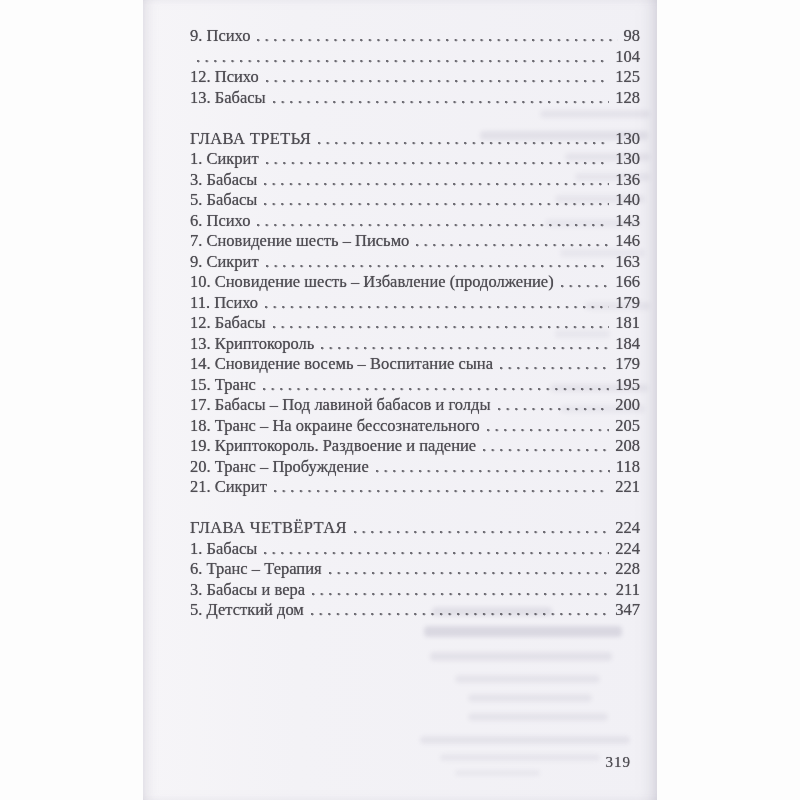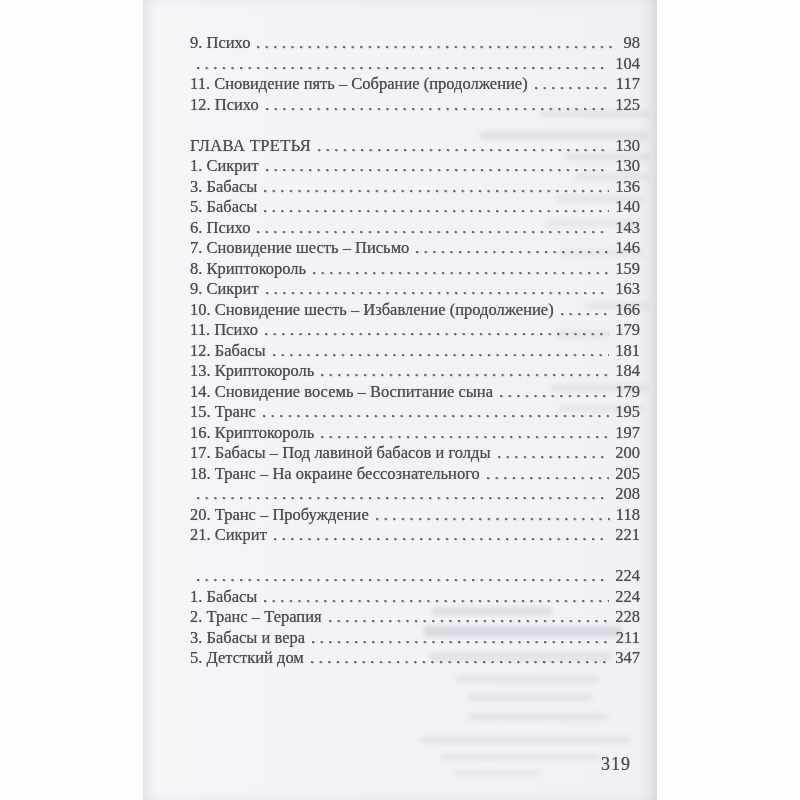--- a/index.html
+++ b/index.html
@@ -18,38 +18,37 @@
     position:absolute;left:143px;top:0;width:514px;height:800px;
     background:linear-gradient(90deg,#f6f5f8 0%,var(--page_tint) 30%,#f1f0f5 100%);
     box-shadow:inset 10px 0 16px -12px rgba(150,145,165,.45),
                inset -12px 0 18px -12px rgba(150,145,165,.5);
   }
   .toc{
     position:absolute;left:47px;top:26px;width:450px;
     color:var(--ink);
     font-size:16.5px;line-height:20.5px;
     text-shadow:0 0 .7px rgba(79,77,83,.85);
-    margin-top:7px;
   }
   .row{
     display:flex;align-items:baseline;height:20.5px;white-space:nowrap;
   }
   .row .label{flex:0 1 auto;overflow:hidden;}
   .row.chapter .label{letter-spacing:.4px;}
   .leader{
     flex:1 1 auto;min-width:10px;align-self:stretch;margin:0 2px 0 5px;
     background-image:radial-gradient(circle at 1.2px 1.2px,rgba(84,82,90,.85) 1.05px,rgba(84,82,90,0) 1.5px);
     background-size:8.6px 3px;background-repeat:repeat-x;
     background-position:2px calc(100% - 4.5px);
   }
   .pagenum{flex:0 0 auto;padding-left:4px;text-align:center;}
   .section-gap{height:20.5px;}
   .footer-pagenum{
     position:absolute;top:754px;right:26px;
-    color:var(--ink);font-size:18px;letter-spacing:1px;
+    color:var(--ink);font-size:15px;letter-spacing:1px;
     text-shadow:0 0 .7px rgba(79,77,83,.85);
   }
   .smudge{
     position:absolute;border-radius:4px;
     background:var(--ghost);filter:blur(2.2px);
     pointer-events:none;
   }
 </style>
 </head>
 <body>
@@ -81,28 +80,28 @@
       <div class="row">
         <span class="label">9. Психо</span>
         <span class="leader"></span>
         <span class="pagenum">98</span>
       </div>
       <div class="row">
         <span class="leader"></span>
         <span class="pagenum">104</span>
       </div>
       <div class="row">
-        <span class="label">11. Сновидение пять – Собрание (продолжение)</span>
-        <span class="leader"></span>
-        <span class="pagenum">117</span>
-      </div>
-      <div class="row">
         <span class="label">12. Психо</span>
         <span class="leader"></span>
         <span class="pagenum">125</span>
+      </div>
+      <div class="row">
+        <span class="label">13. Бабасы</span>
+        <span class="leader"></span>
+        <span class="pagenum">128</span>
       </div>
       <div class="section-gap"></div>
       <div class="row chapter">
         <span class="label">ГЛАВА ТРЕТЬЯ</span>
         <span class="leader"></span>
         <span class="pagenum">130</span>
       </div>
       <div class="row">
         <span class="label">1. Сикрит</span>
         <span class="leader"></span>
@@ -122,25 +121,20 @@
         <span class="label">6. Психо</span>
         <span class="leader"></span>
         <span class="pagenum">143</span>
       </div>
       <div class="row">
         <span class="label">7. Сновидение шесть – Письмо</span>
         <span class="leader"></span>
         <span class="pagenum">146</span>
       </div>
       <div class="row">
-        <span class="label">8. Криптокороль</span>
-        <span class="leader"></span>
-        <span class="pagenum">159</span>
-      </div>
-      <div class="row">
         <span class="label">9. Сикрит</span>
         <span class="leader"></span>
         <span class="pagenum">163</span>
       </div>
       <div class="row">
         <span class="label">10. Сновидение шесть – Избавление (продолжение)</span>
         <span class="leader"></span>
         <span class="pagenum">166</span>
       </div>
       <div class="row">
@@ -162,60 +156,57 @@
         <span class="label">14. Сновидение восемь – Воспитание сына</span>
         <span class="leader"></span>
         <span class="pagenum">179</span>
       </div>
       <div class="row">
         <span class="label">15. Транс</span>
         <span class="leader"></span>
         <span class="pagenum">195</span>
       </div>
       <div class="row">
-        <span class="label">16. Криптокороль</span>
-        <span class="leader"></span>
-        <span class="pagenum">197</span>
-      </div>
-      <div class="row">
         <span class="label">17. Бабасы – Под лавиной бабасов и голды</span>
         <span class="leader"></span>
         <span class="pagenum">200</span>
       </div>
       <div class="row">
         <span class="label">18. Транс – На окраине бессознательного</span>
         <span class="leader"></span>
         <span class="pagenum">205</span>
       </div>
       <div class="row">
+        <span class="label">19. Криптокороль. Раздвоение и падение</span>
         <span class="leader"></span>
         <span class="pagenum">208</span>
       </div>
       <div class="row">
         <span class="label">20. Транс – Пробуждение</span>
         <span class="leader"></span>
         <span class="pagenum">118</span>
       </div>
       <div class="row">
         <span class="label">21. Сикрит</span>
         <span class="leader"></span>
         <span class="pagenum">221</span>
       </div>
       <div class="section-gap"></div>
       <div class="row chapter">
+        <span class="label">ГЛАВА ЧЕТВЁРТАЯ</span>
         <span class="leader"></span>
         <span class="pagenum">224</span>
       </div>
       <div class="row">
         <span class="label">1. Бабасы</span>
         <span class="leader"></span>
         <span class="pagenum">224</span>
       </div>
       <div class="row">
-        <span class="label">2. Транс – Терапия</span>
+        <span class="label">6. Транс – Терапия</span>
         <span class="leader"></span>
         <span class="pagenum">228</span>
       </div>
       <div class="row">
         <span class="label">3. Бабасы и вера</span>
         <span class="leader"></span>
         <span class="pagenum">211</span>
       </div>
       <div class="row">
         <span class="label">5. Детсткий дом</span>

